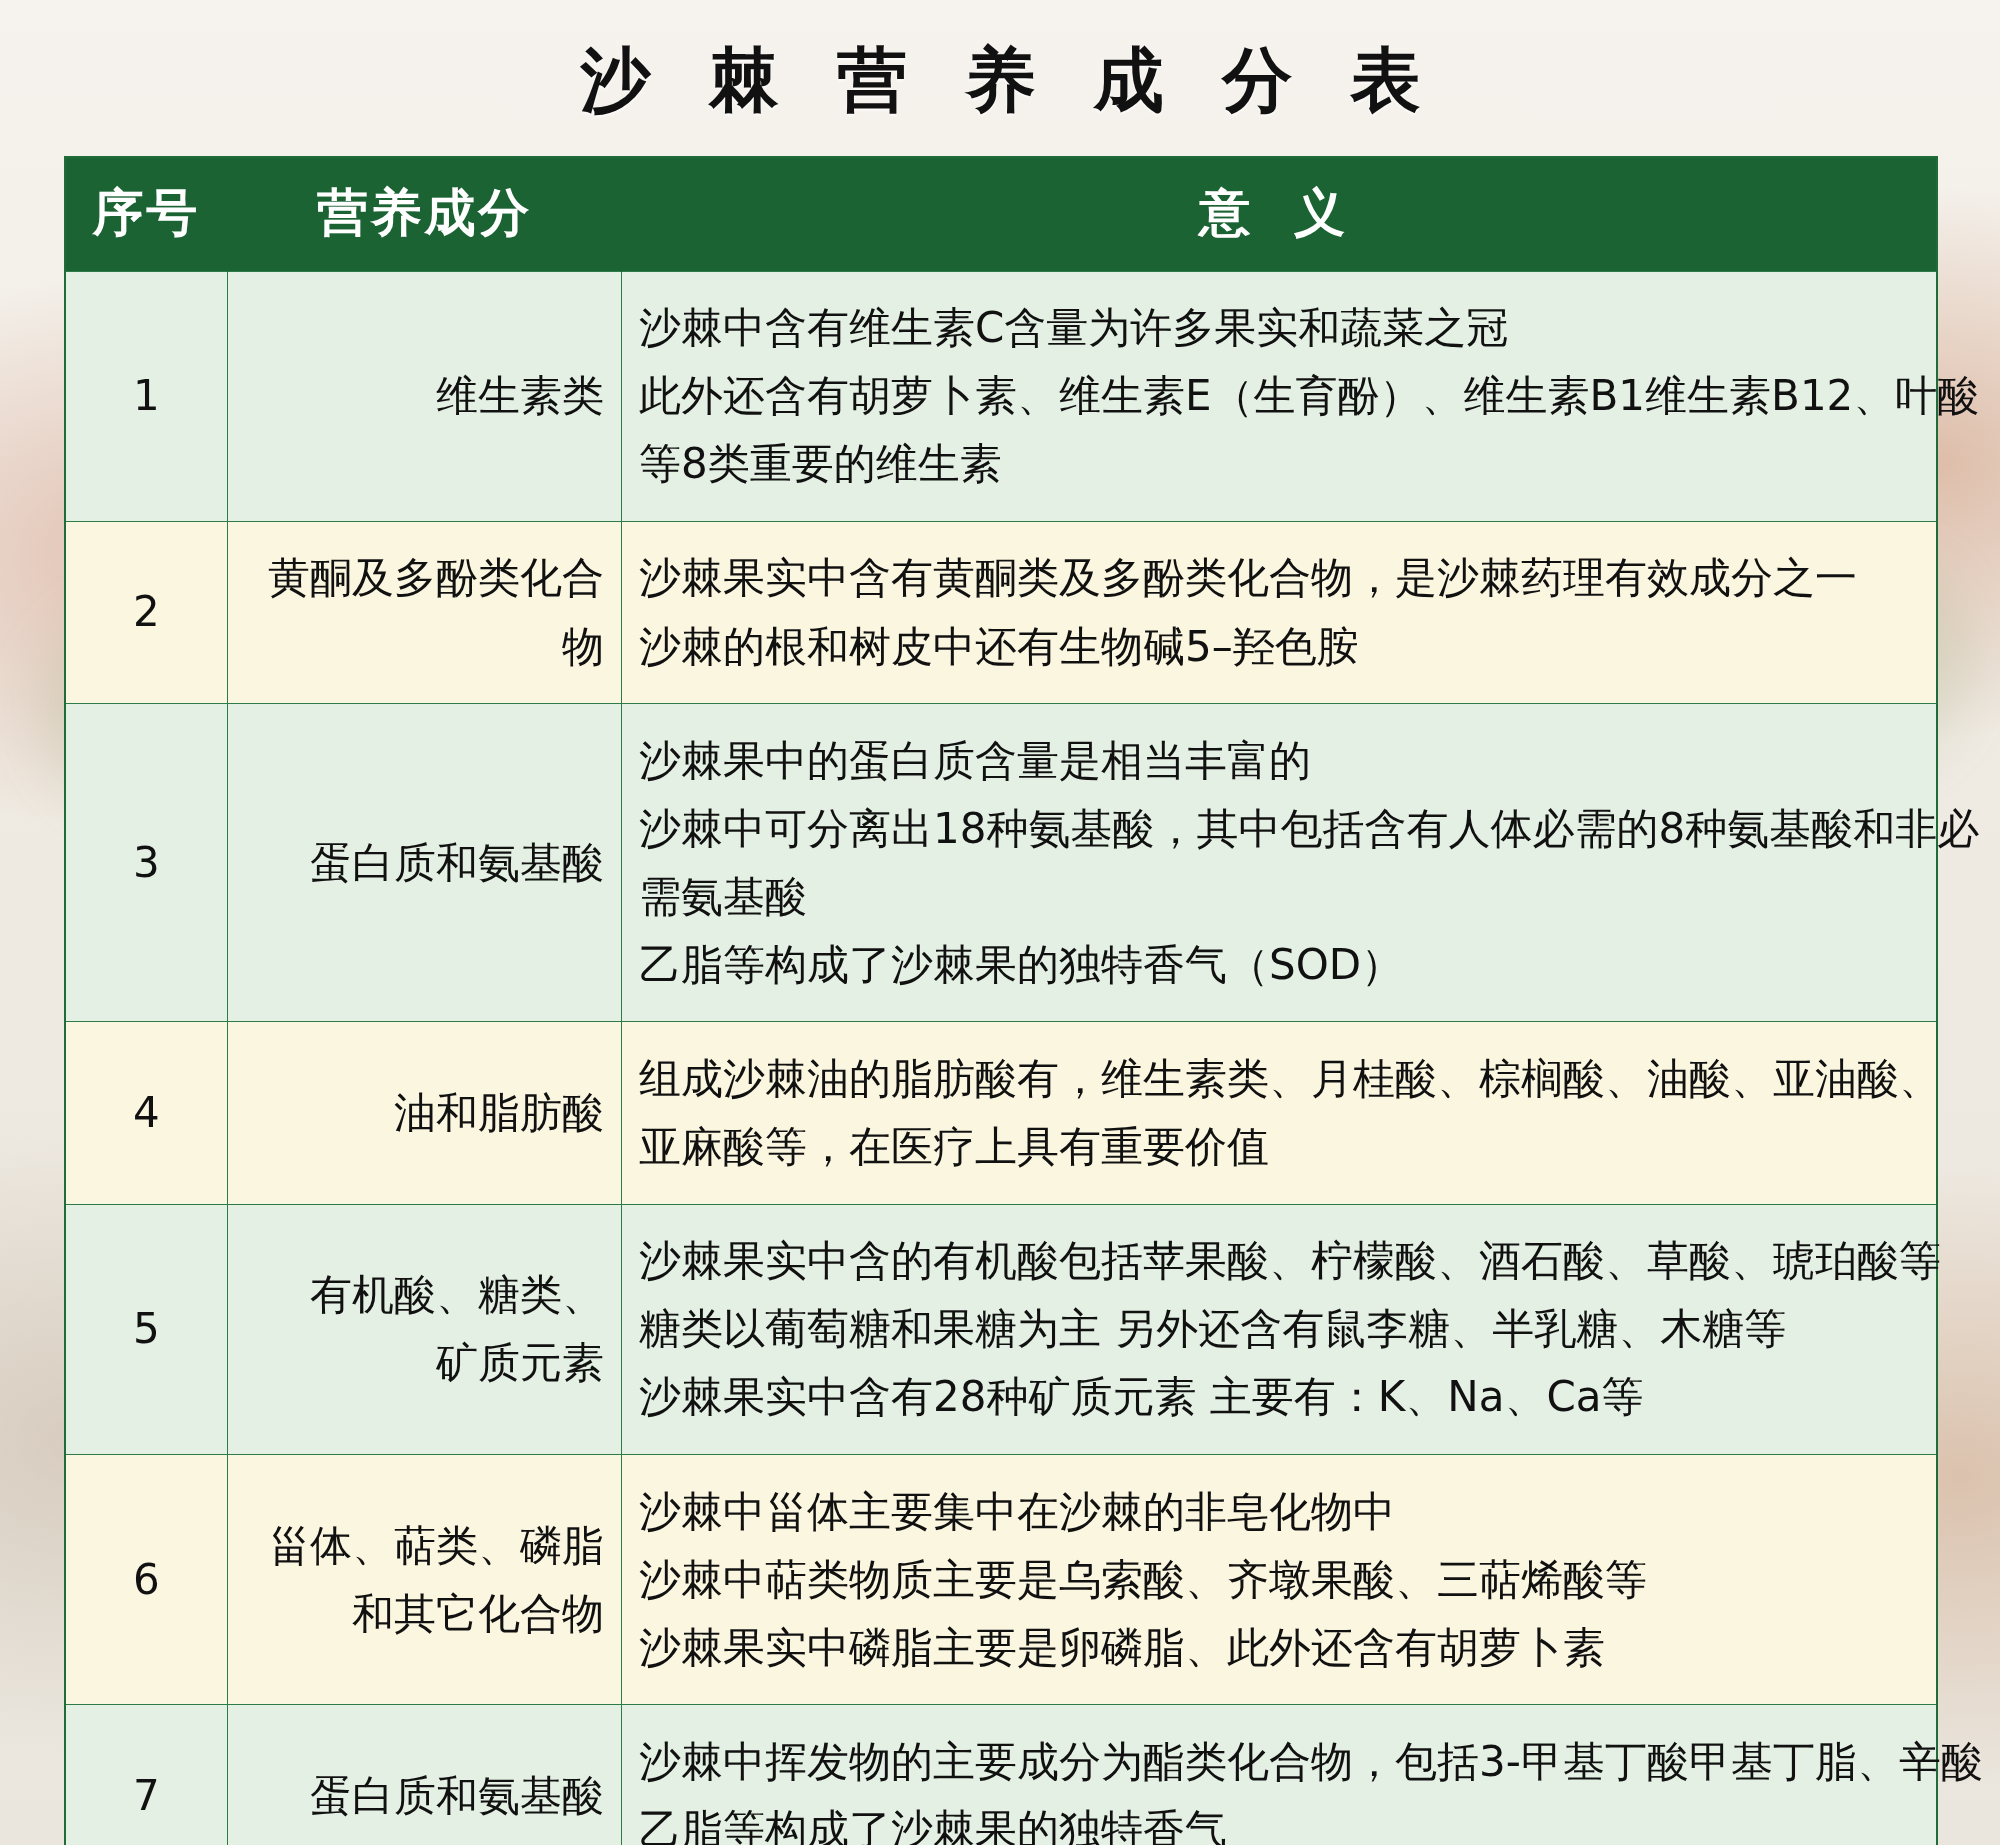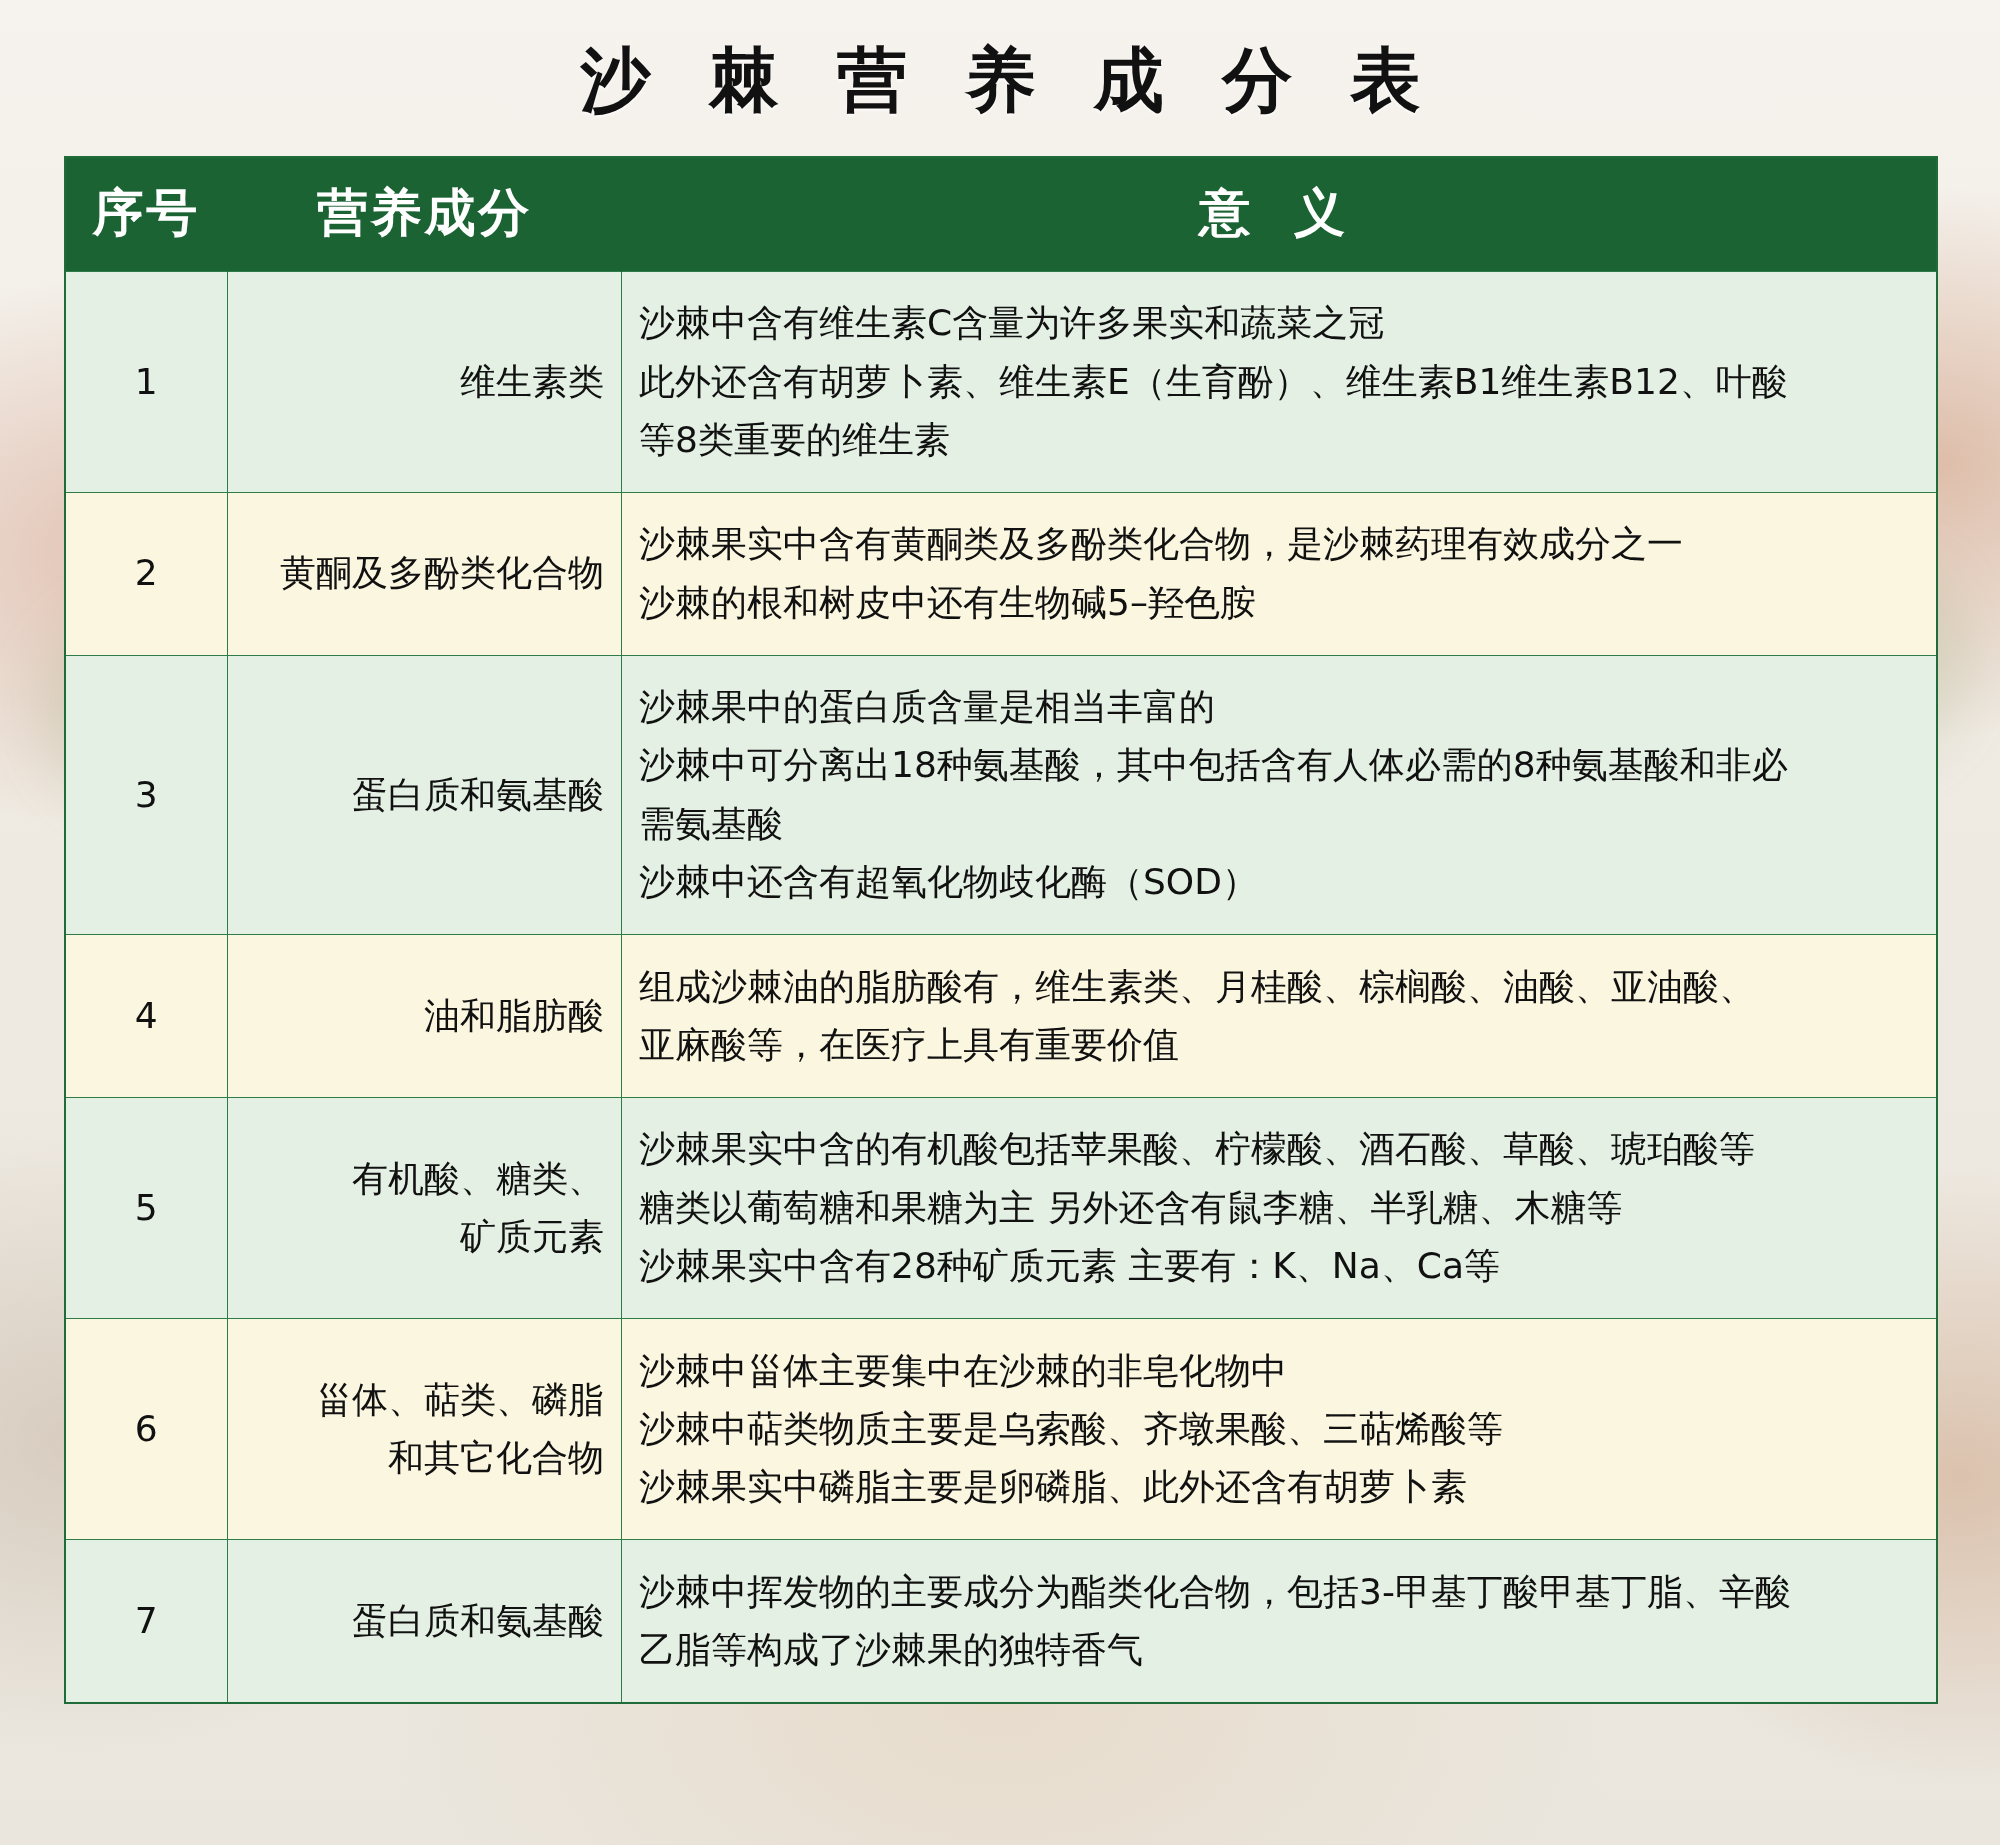--- a/index.html
+++ b/index.html
@@ -76,21 +76,21 @@
     border-right: 1.9px solid #1b6333;
     letter-spacing: 2.8px;
     text-align: center;
   }
   table.nutrition thead th.th-mean { letter-spacing: 13px; }
   table.nutrition thead th:last-child { border-right: none; }
 
   table.nutrition td {
     border-top: 1.9px solid #2d7c47;
     border-right: 1.9px solid #2d7c47;
-    font-size: 36px;
+    font-size: 42px;
     color: #111111;
     vertical-align: middle;
     padding: 22.6px 17px;
     line-height: 1.62;
   }
   table.nutrition td:last-child { border-right: none; }
   table.nutrition tr.row-a td { background: #e4f0e4; }
   table.nutrition tr.row-b td { background: #fbf6df; }
 
   td.cell-no {
@@ -167,21 +167,21 @@
           </tr>
           <tr class="row-a">
             <td class="cell-no">3</td>
             <td class="cell-name">
               <div class="line">蛋白质和氨基酸</div>
             </td>
             <td class="cell-mean">
               <div class="line">沙棘果中的蛋白质含量是相当丰富的</div>
               <div class="line">沙棘中可分离出18种氨基酸，其中包括含有人体必需的8种氨基酸和非必</div>
               <div class="line">需氨基酸</div>
-              <div class="line">沙棘中还含有超氧化物歧化酶（SOD）</div>
+              <div class="line">乙脂等构成了沙棘果的独特香气（SOD）</div>
             </td>
           </tr>
           <tr class="row-b">
             <td class="cell-no">4</td>
             <td class="cell-name">
               <div class="line">油和脂肪酸</div>
             </td>
             <td class="cell-mean">
               <div class="line">组成沙棘油的脂肪酸有，维生素类、月桂酸、棕榈酸、油酸、亚油酸、</div>
               <div class="line">亚麻酸等，在医疗上具有重要价值</div>

